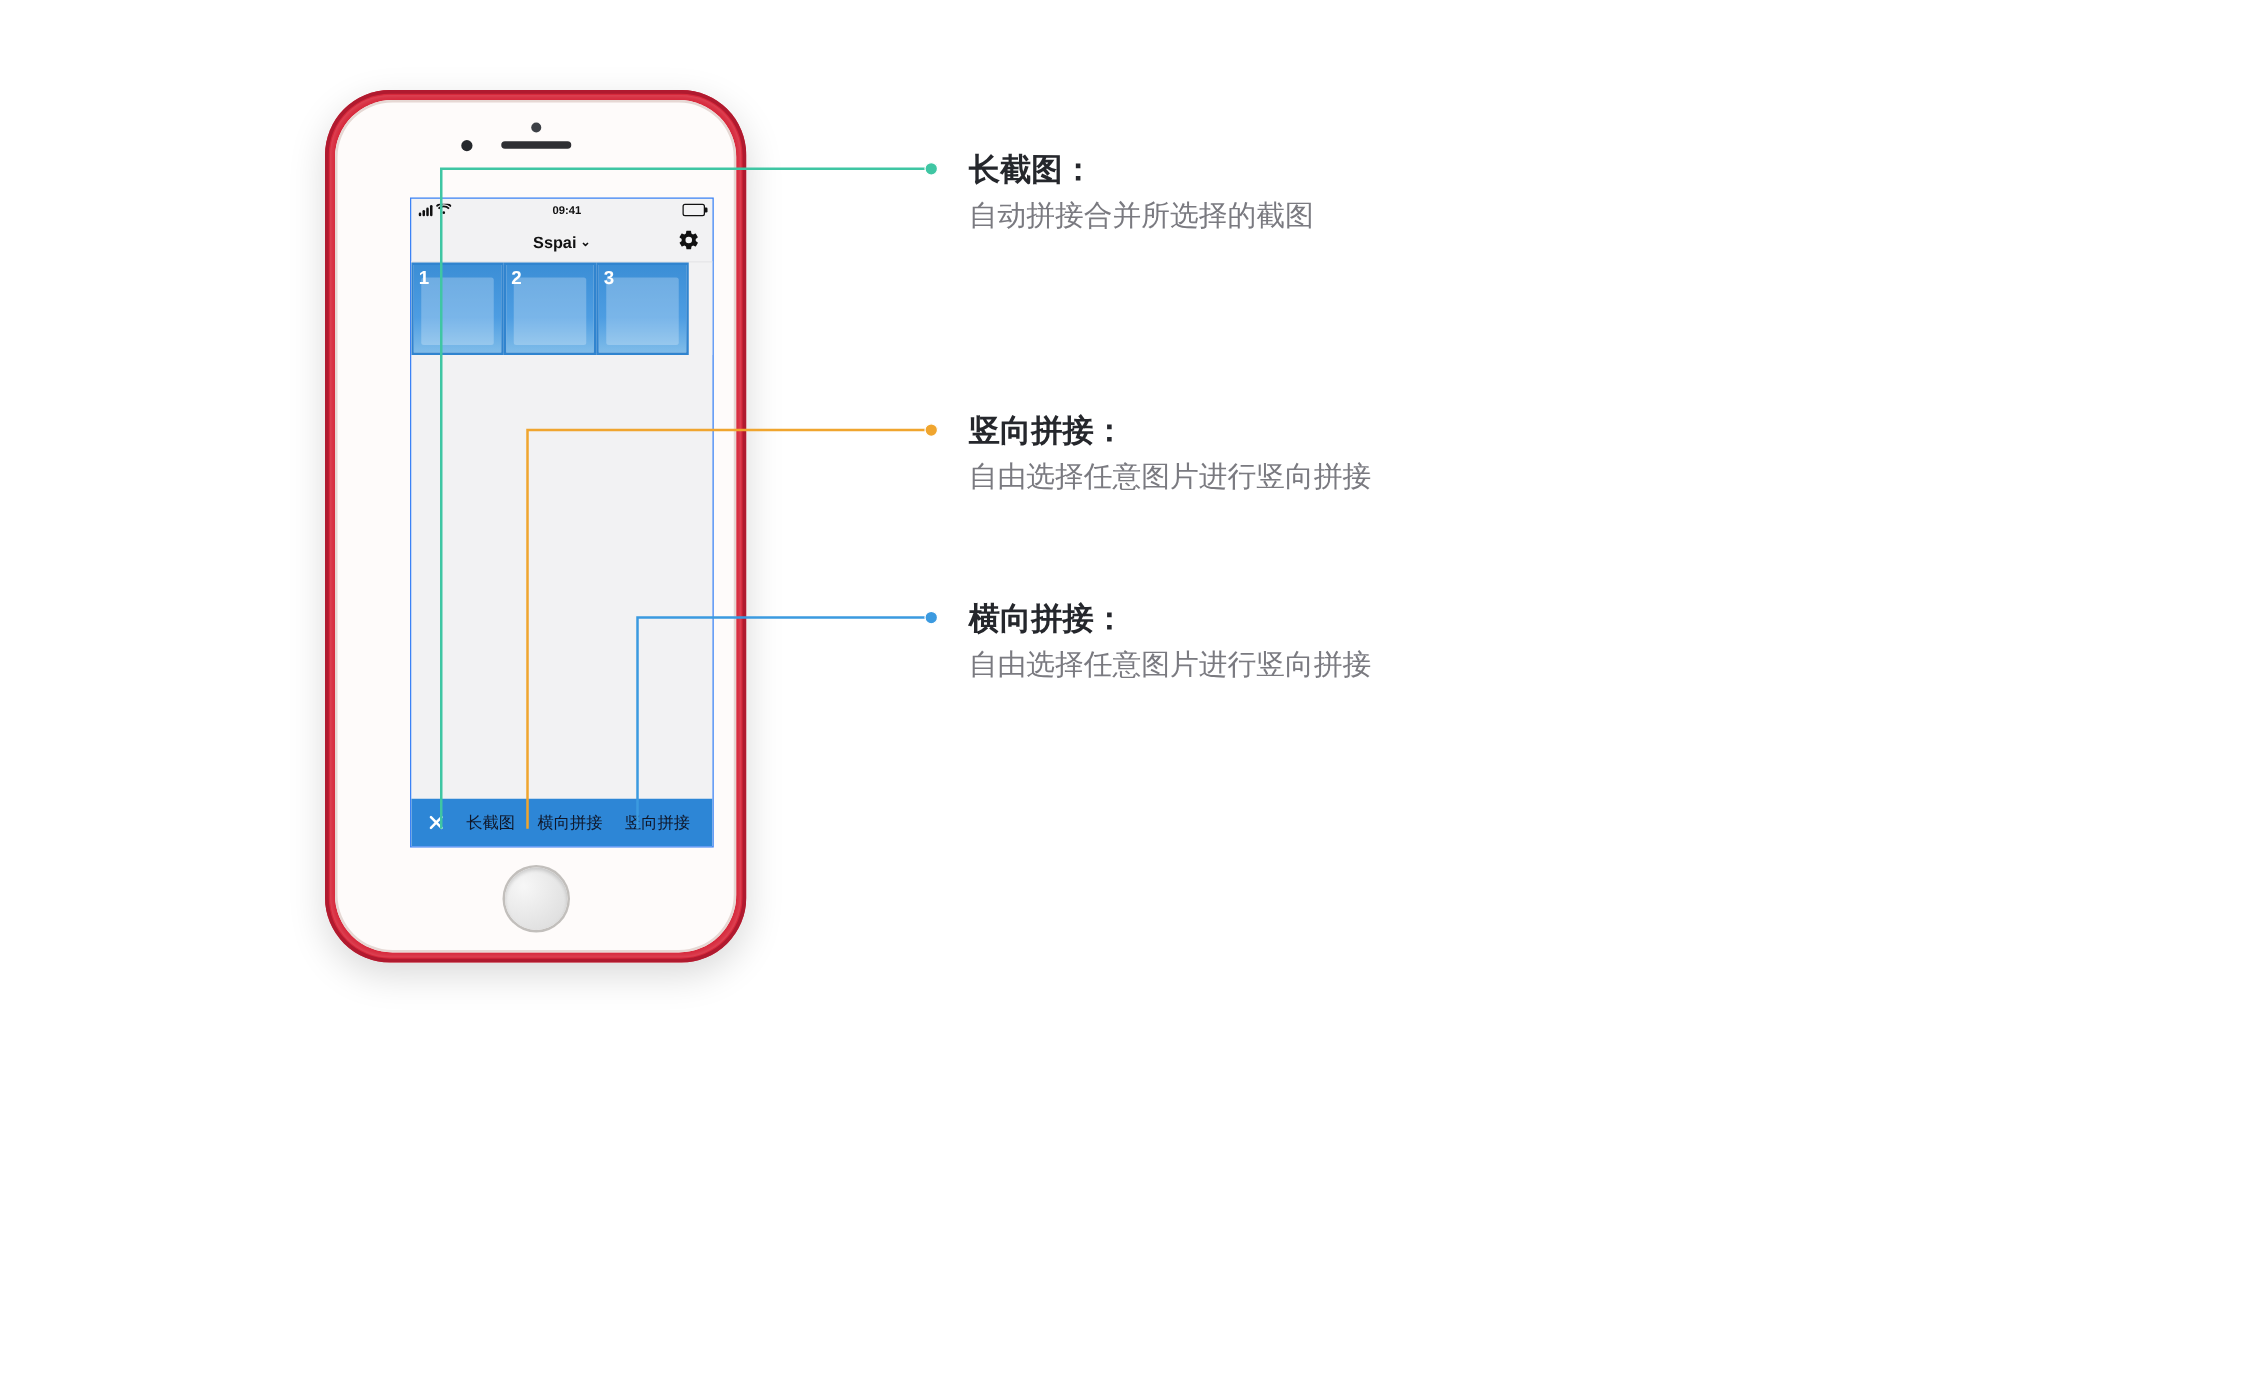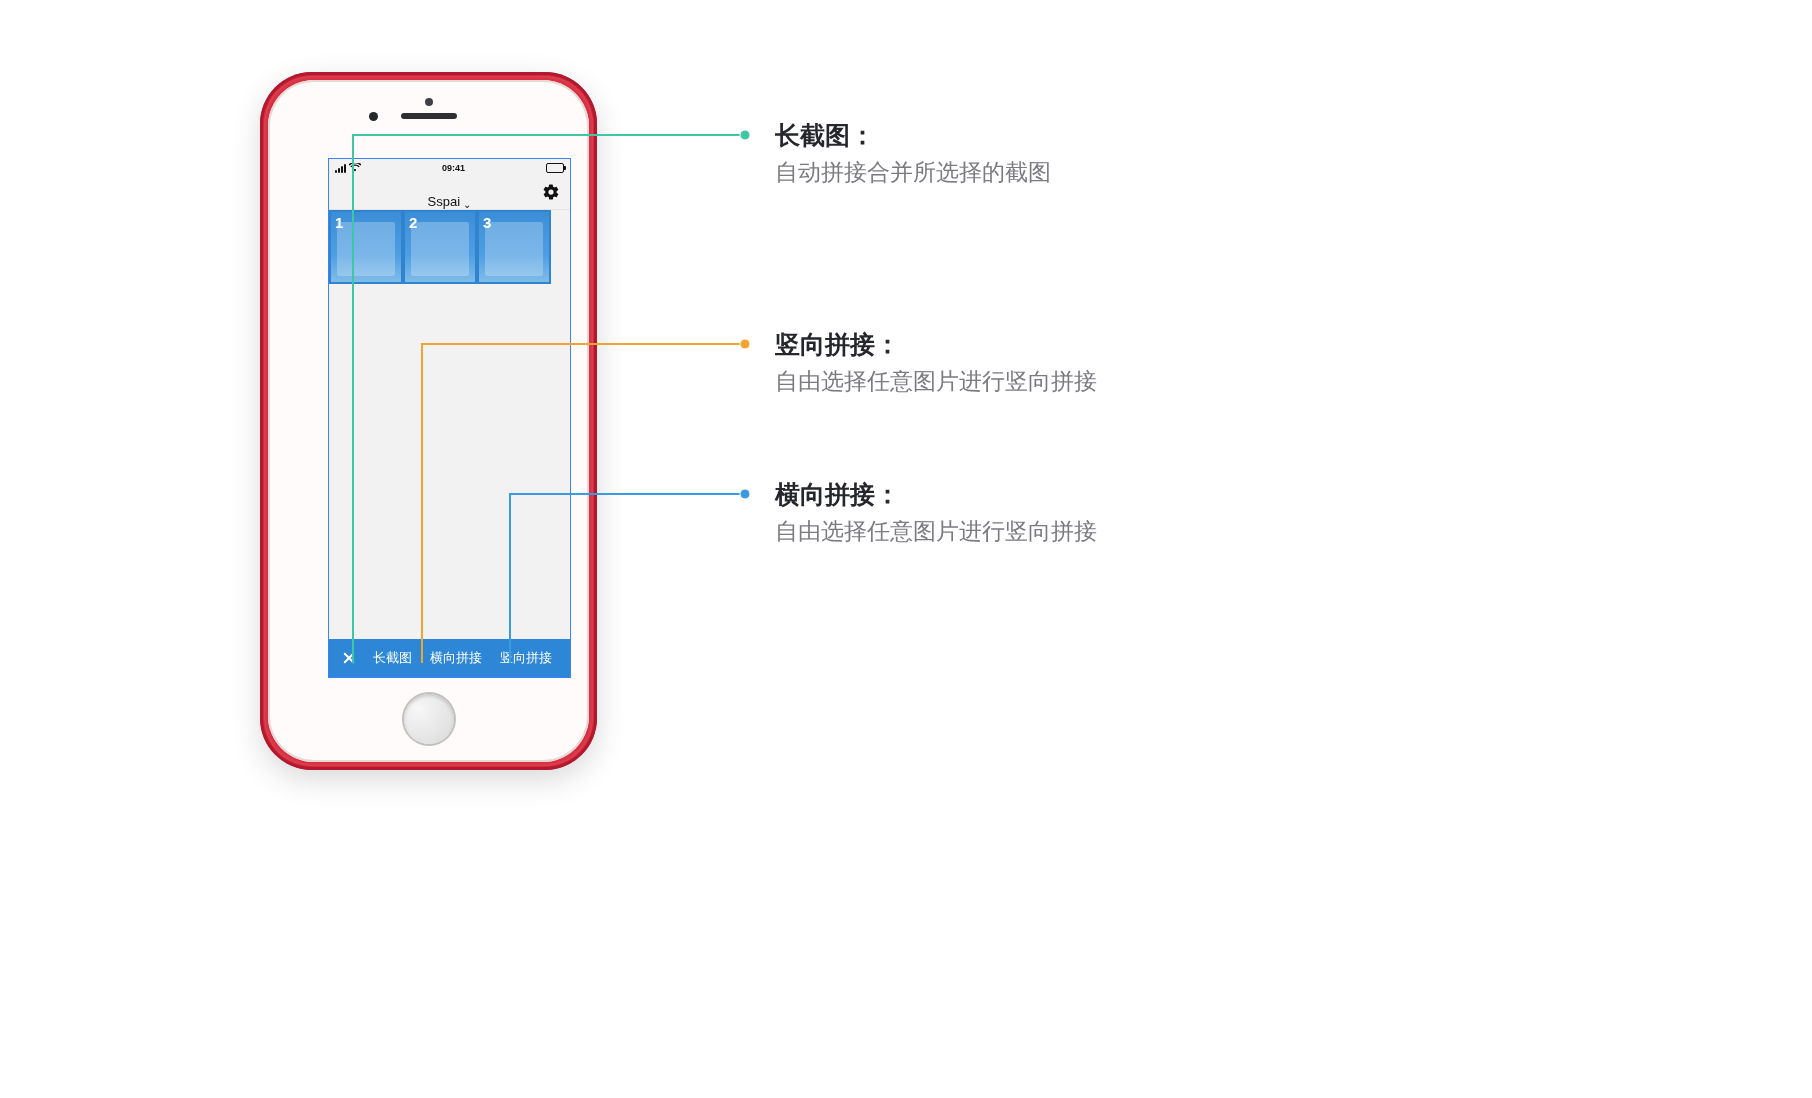--- a/index.html
+++ b/index.html
@@ -125,25 +125,25 @@
   }
   .battery::after {
     content: ""; position: absolute; right: -3px; top: 2px;
     width: 2px; height: 4px; background: #111; border-radius: 0 1px 1px 0;
   }
   .battery .level { background:#111; height:100%; border-radius:1px; }
 
   .nav-bar {
     height: 32px;
     display: flex;
-    align-items: flex-end;
+    align-items: center;
     justify-content: center;
     position: relative;
     font-size: 13px;
-    font-weight: 400;
+    font-weight: 700;
     color: #111;
   }
   .nav-bar .chev {
     font-size: 10px;
     padding-left: 3px;
     position: relative;
     top: 0.5px;
   }
   .gear-btn {
     position: absolute;
@@ -188,21 +188,21 @@
     color: #7d7d80;
     font-size: 12px;
     padding: 16px 0 0;
   }
 
   .bottom-toolbar {
     position: absolute;
     left: 0; right: 0; bottom: 0;
     height: 38px;
     background: #2d86d6;
-    color: #ffffff;
+    color: #0f172a;
     display: flex;
     align-items: center;
     gap: 18px;
     padding: 0 14px;
     font-size: 13px;
   }
   .bottom-toolbar .close {
     width: 12px; height: 12px;
     position: relative;
   }

